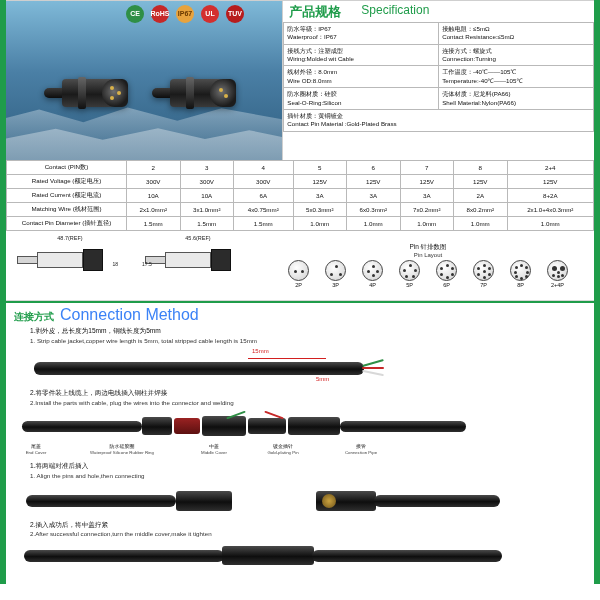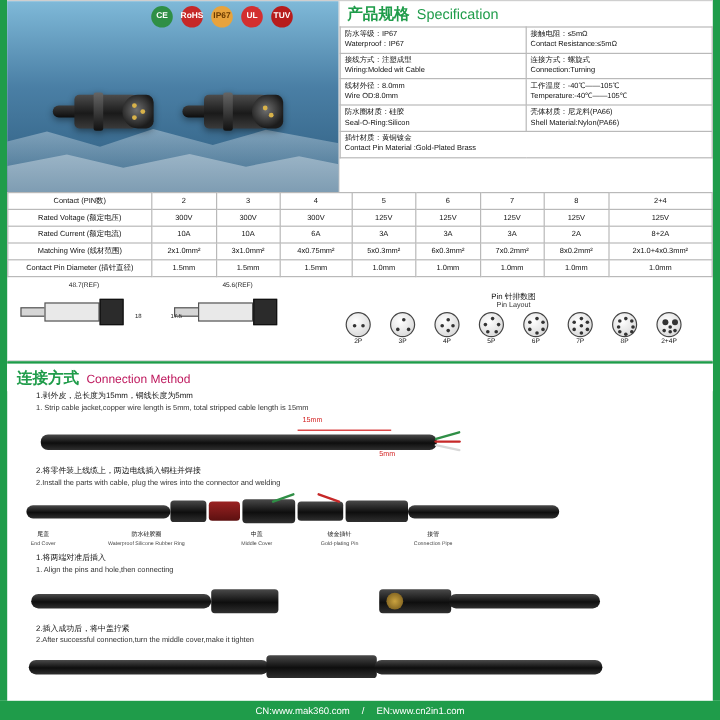--- a/index.html
+++ b/index.html
@@ -139,21 +139,21 @@
     position: absolute;
     width: 4px; height: 4px;
     border-radius: 50%;
     background: #d8b24a;
   }
   .hero-right {
     width: 318px;
     border-left: 1px solid #cfcfcf;
   }
   .spec-title {
-    display: flex; align-items: center; gap: 6px;
+    display: flex; align-items: flex-start; gap: 20px;
     padding: 2px 4px 1px 6px;
   }
   .spec-title .cn { font-size: 13px; font-weight: bold; color: #1f9c4a; }
   .spec-title .en { font-size: 12px; color: #1f9c4a; }
   table.spec {
     width: 100%;
     border-collapse: collapse;
     font-size: 6.2px;
     color: #111;
   }
@@ -240,22 +240,22 @@
     background: #333; border-radius: 50%;
   }
   .pin-label { font-size: 5.5px; }
   
   .cm-header {
     display: flex; align-items: baseline; gap: 6px;
     padding: 3px 0 2px 8px;
     border-top: 2px solid #1f9c4a;
     background: #fff;
   }
-  .cm-header .cn { font-size: 13px; font-weight: bold; color: #1f9c4a; }
-  .cm-header .en { font-size: 10px; color: #be185d; }
+  .cm-header .cn { font-size: 10px; font-weight: bold; color: #1f9c4a; }
+  .cm-header .en { font-size: 16px; color: #3b82f6; }
   .step {
     font-size: 6.6px;
     color: #111;
     padding-left: 24px;
     line-height: 1.5;
   }
   .step .en { color: #333; font-size: 6.2px; }
   .photo {
     position: relative;
     height: 46px;
@@ -668,19 +668,14 @@
       <div class="en">2.After successful connection,turn the middle cover,make it tighten</div>
     </div>
     <div class="photo" style="height:30px;">
       <div class="cablebar" style="left:8px;top:10px;width:200px;height:12px;"></div>
       <div class="cablebar" style="left:206px;top:6px;width:92px;height:19px;border-radius:3px;"></div>
       <div class="cablebar" style="left:296px;top:10px;width:190px;height:12px;"></div>
     </div>
 
   </div>
 
-  <div class="footer">
-    <span>CN:www.mak360.com</span>
-    <span>/</span>
-    <span>EN:www.cn2in1.com</span>
-  </div>
 
 </div>
 
 </body></html>

